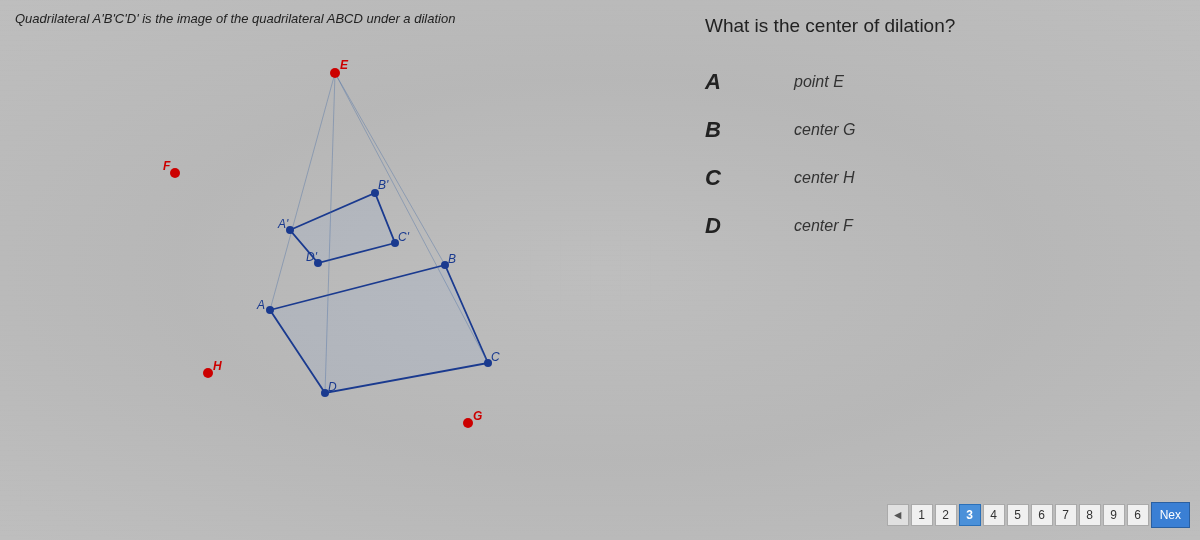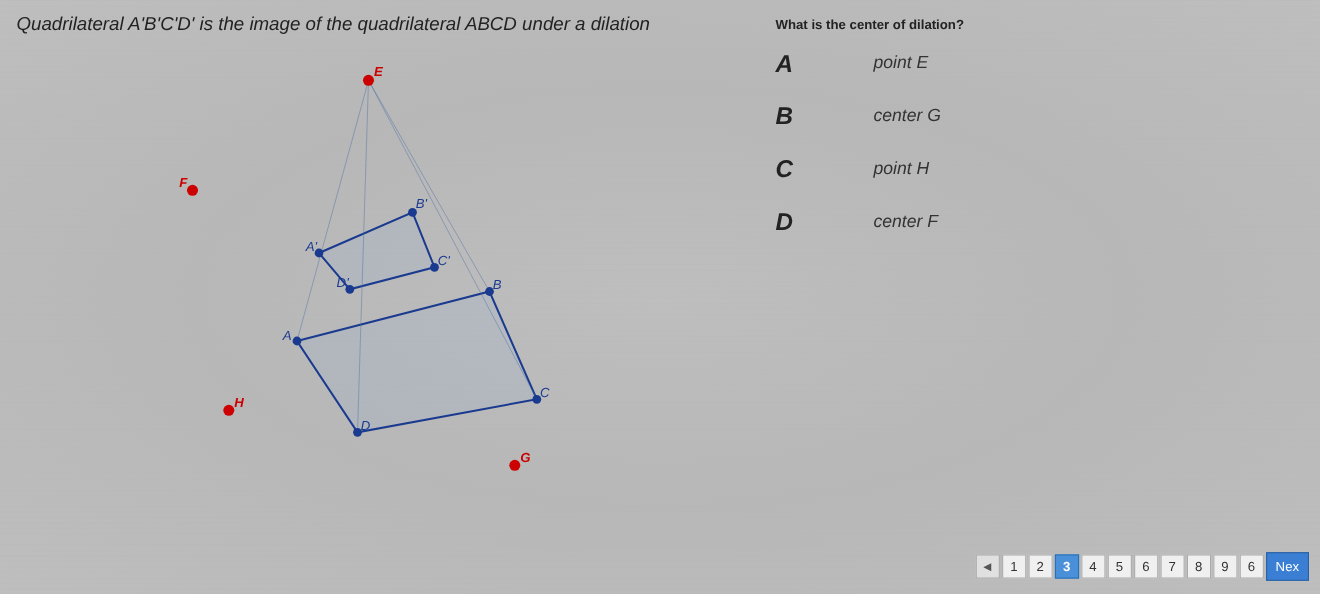--- a/index.html
+++ b/index.html
@@ -41,21 +41,21 @@
     }
 
     
     .diagram-area {
       width: 680px;
       position: relative;
       padding: 10px 15px;
     }
 
     .question-text {
-      font-size: 17px;
+      font-size: 13px;
       color: #222;
       line-height: 1.4;
       margin-bottom: 5px;
       font-style: italic;
     }
 
     svg.diagram {
       position: absolute;
       top: 45px;
       left: 20px;
@@ -64,24 +64,24 @@
     }
 
     
     .answer-area {
       width: 520px;
       padding: 15px 25px;
       position: relative;
     }
 
     .answer-question {
-      font-size: 12px;
+      font-size: 19px;
       color: #222;
-      font-weight: bold;
-      margin-bottom: 16px;
+      font-weight: normal;
+      margin-bottom: 32px;
     }
 
     .answer-option {
       display: flex;
       align-items: center;
       margin-bottom: 22px;
       font-size: 18px;
     }
 
     .option-letter {
@@ -238,21 +238,21 @@
       <span class="option-text">point E</span>
     </div>
 
     <div class="answer-option">
       <span class="option-letter">B</span>
       <span class="option-text">center G</span>
     </div>
 
     <div class="answer-option">
       <span class="option-letter">C</span>
-      <span class="option-text">point H</span>
+      <span class="option-text">center H</span>
     </div>
 
     <div class="answer-option">
       <span class="option-letter">D</span>
       <span class="option-text">center F</span>
     </div>
 
     <div class="pagination">
       <div class="page-arrow">◄</div>
       <div class="page-num">1</div>

